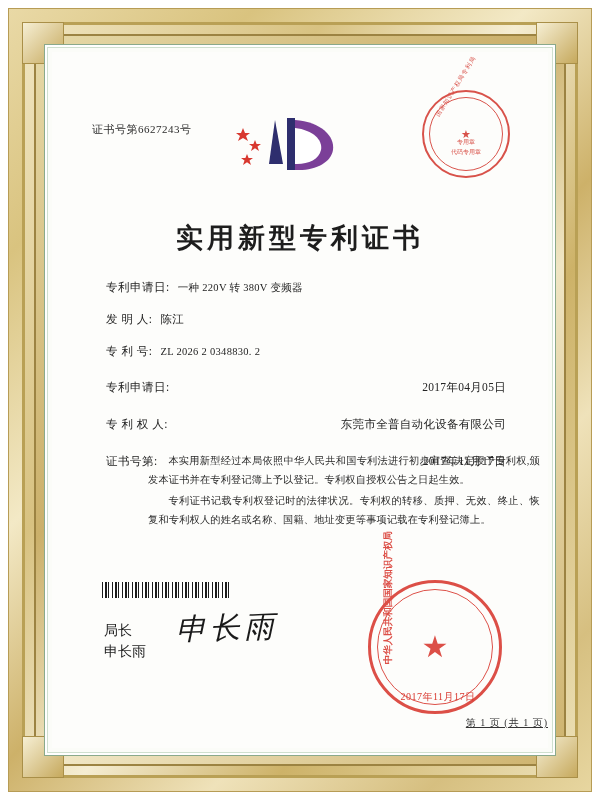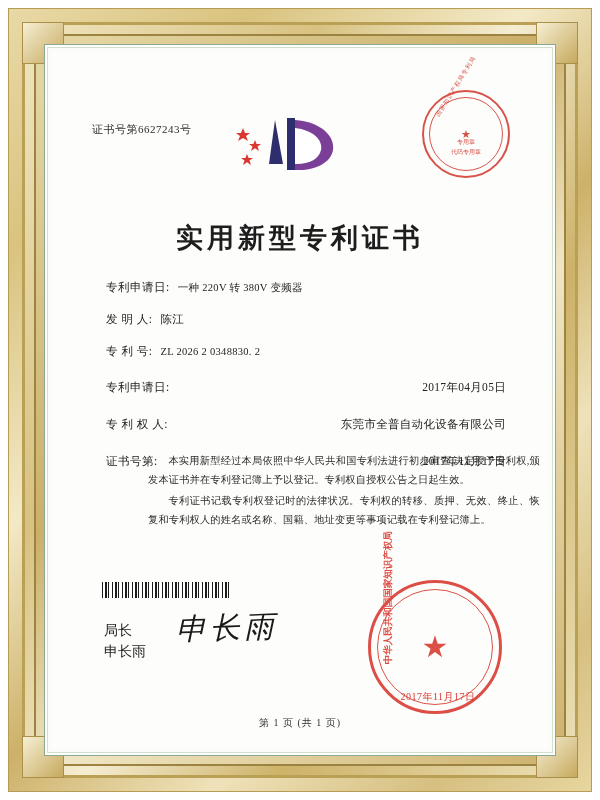--- a/index.html
+++ b/index.html
@@ -273,24 +273,25 @@
     text-align: center;
     font-size: 10px;
     color: #d8382f;
     letter-spacing: .5px;
   }
 
   .page-footer {
     position: absolute;
     left: 0; right: 0;
     top: 664px;
-    text-align: center;
+    text-align: right;
     font-size: 10px;
     color: #333;
     letter-spacing: 1px;
+    text-decoration: underline;
   }
 </style>
 </head>
 <body>
 
 <div id="certificate-root">
 
   <div class="frame-outer"></div>
   <div class="frame-bevel"></div>
   <div class="frame-inner"></div>

